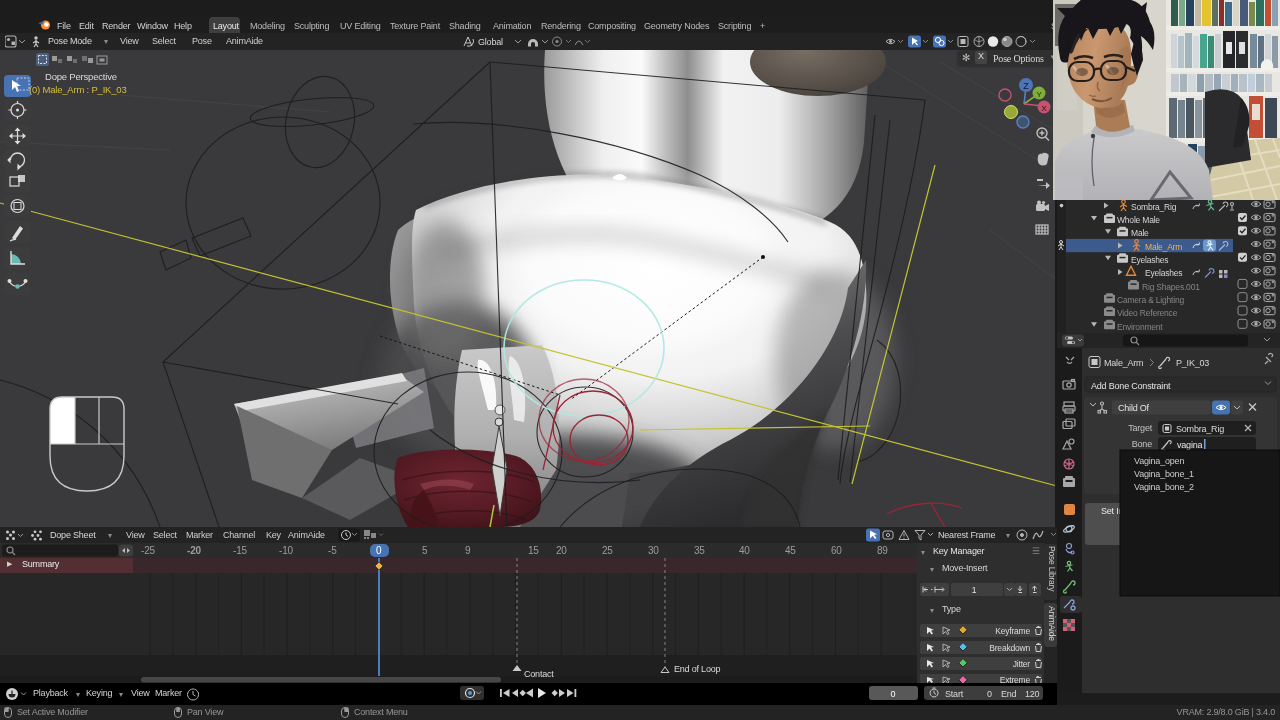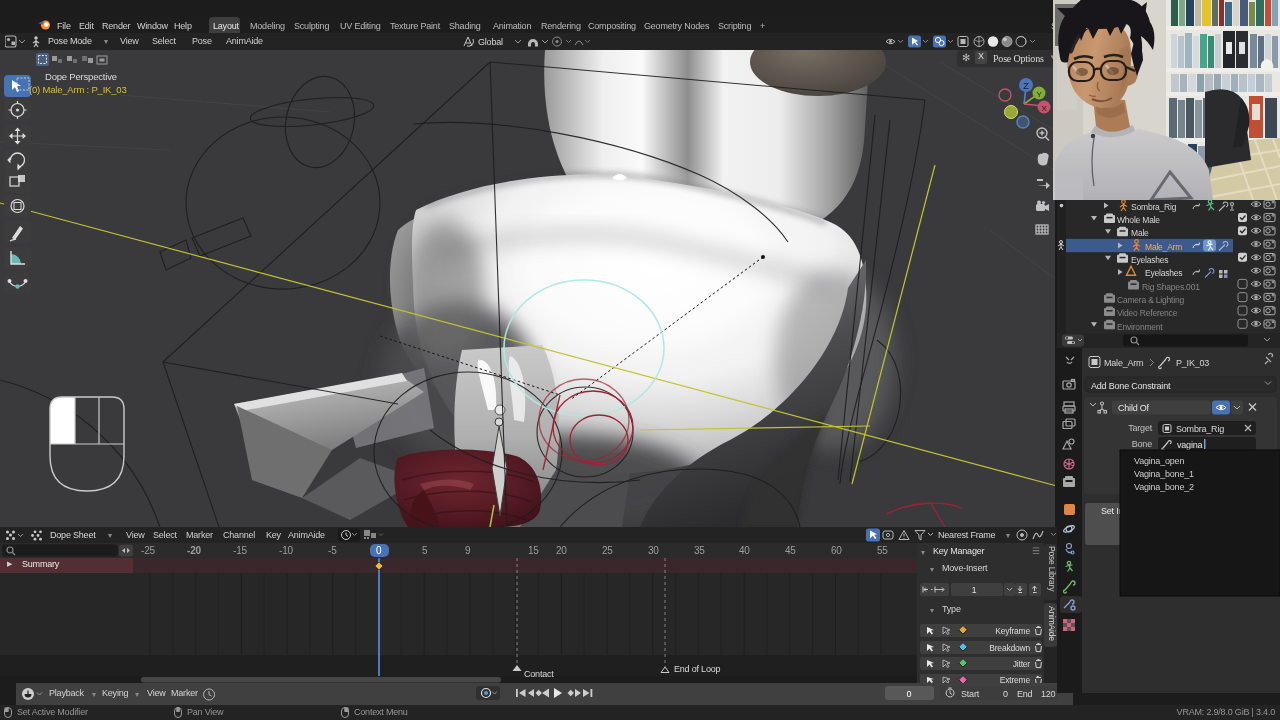--- a/index.html
+++ b/index.html
@@ -537,42 +537,42 @@
       <span class="abs" style="left:422px;">5</span>
         <span class="abs" style="left:465px;">9</span>
       <span class="abs" style="left:511px;margin-left:17px;">15</span>
         <span class="abs" style="left:556px;">20</span>
       <span class="abs" style="left:602px;">25</span>
         <span class="abs" style="left:648px;">30</span>
       <span class="abs" style="left:694px;">35</span>
         <span class="abs" style="left:739px;">40</span>
       <span class="abs" style="left:785px;">45</span>
         <span class="abs" style="left:831px;">60</span>
-      <span class="abs" style="left:877px;">55</span>
+      <span class="abs" style="left:877px;">89</span>
     </div>
 
     <span class="abs" style="left:7px;top:33px;color:#cfcfcf;font-size:7px;">▶</span>
     <div class="abs" style="left:22px;top:32px;color:#e8e8e8;">Summary</div>
 
     <div class="abs" style="left:524px;top:142px;color:#dadada;">Contact</div>
     <div class="abs" style="left:674px;top:137px;color:#dadada;">End of Loop</div>
 
     <span class="abs ds-arrow" style="left:921px;top:21px;">▾</span>
     <div class="abs" style="left:933px;top:19px;color:#e4e4e4;">Key Manager</div>
     <div class="abs" style="left:1032px;top:19px;color:#888;font-size:9px;">☰</div>
     <span class="abs ds-arrow" style="left:930px;top:38px;">▾</span>
     <div class="abs" style="left:942px;top:36px;color:#d6d6d6;">Move-Insert</div>
     <span class="abs ds-arrow" style="left:930px;top:79px;">▾</span>
     <div class="abs" style="left:942px;top:77px;color:#d6d6d6;">Type</div>
 
     <div class="abs" style="left:1044px;top:19px;width:13px;height:52px;writing-mode:vertical-rl;color:#c8c8c8;font-size:8.5px;overflow:hidden;">Pose Library</div>
     <div class="abs" style="left:1044px;top:79px;width:13px;height:40px;writing-mode:vertical-rl;color:#d8d8d8;font-size:8.5px;overflow:hidden;">AnimAide</div>
   </div>
 
-  <div class="abs" style="left:16px;top:683px;width:1057px;height:22px;background:#404040;padding-left:26px;">
+  <div class="abs" style="left:0;top:683px;width:1057px;height:22px;background:#000000;padding-left:26px;">
     <svg class="abs" style="left:4px;top:4px" width="200" height="15" viewBox="0 0 200 15">
       <circle cx="8" cy="7" r="6" fill="#cfcfcf"></circle>
       <path d="M8,3.5 V7 L10.5,9" stroke="#222" stroke-width="1.2" fill="none"></path>
       <path d="M4.5,7 a3.5,3.5 0 0 0 7,0" fill="#222"></path>
       <path d="M17,5.5 l2.5,2.5 2.5,-2.5" stroke="#999" fill="none"></path>
       <path d="M189,2 a5.5,5.5 0 1 0 0.1,0 M189,4 V7.5 L191.5,9" stroke="#b9b9b9" fill="none"></path>
     </svg>
     <div class="abs" style="left:33px;top:5px;color:#d4d4d4;">Playback</div>
     <span class="abs ds-arrow" style="left:76px;top:6.5px;">▾</span>
     <div class="abs" style="left:86px;top:5px;color:#d4d4d4;">Keying</div>

